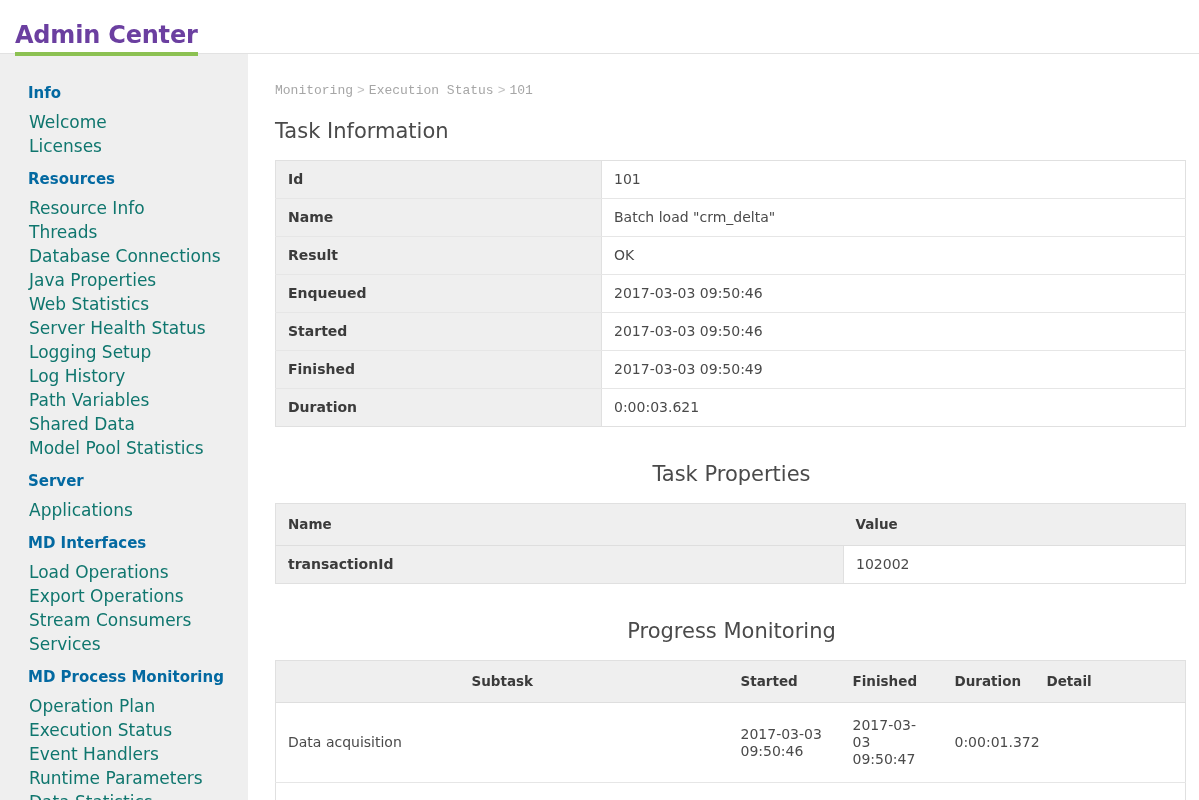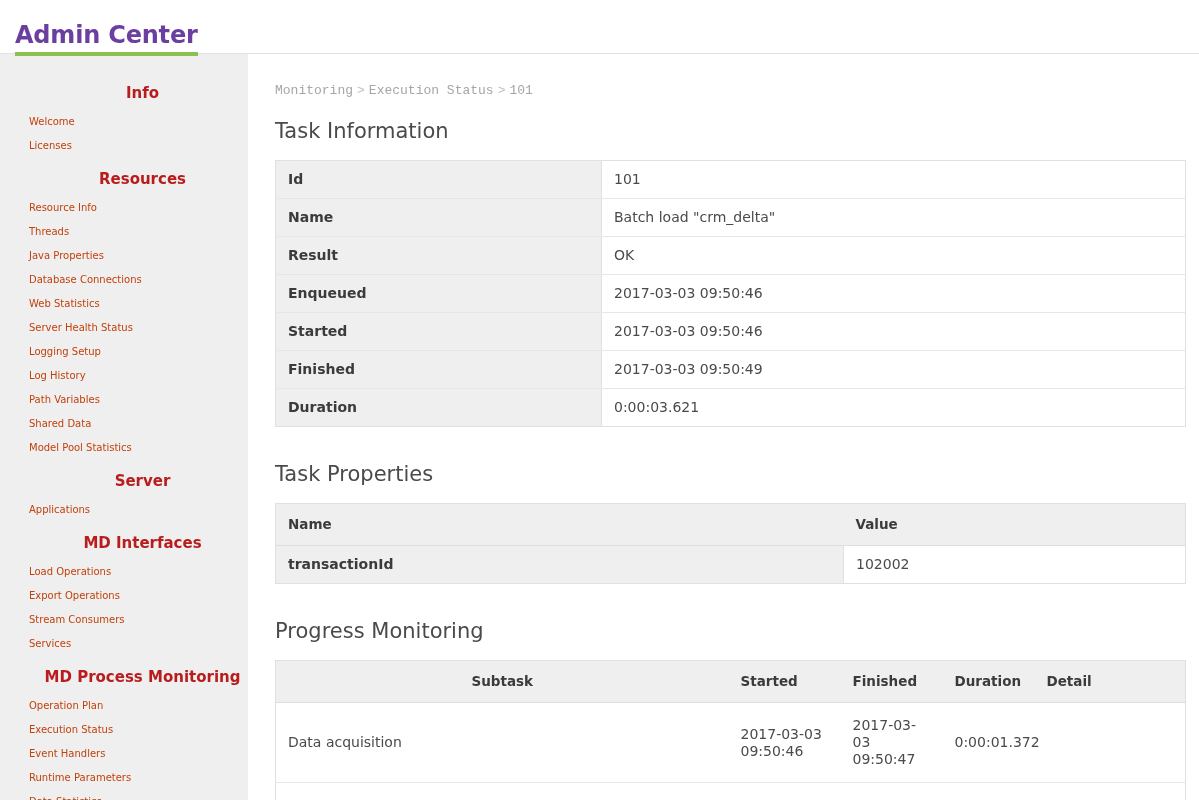--- a/index.html
+++ b/index.html
@@ -42,28 +42,27 @@
     width: 248px;
     min-width: 248px;
     background: #efefef;
     padding: 28px 0 0 0;
     overflow: hidden;
   }
   .nav-group { margin-bottom: 10px; }
   .nav-heading {
     font-size: 15px;
     font-weight: bold;
-    color: #b91c1c;
-    padding: 0 0 6px 37px;
+    color: #0369a1;
+    padding: 0 0 6px 28px;
     line-height: 22px;
-    text-align: center;
   }
   .nav-item {
-    font-size: 10px;
-    color: #c2410c;
+    font-size: 17px;
+    color: #0f766e;
     padding: 0 0 0 29px;
     line-height: 24px;
     cursor: pointer;
     white-space: nowrap;
   }
 
   
   .content {
     flex: 1;
     background: #ffffff;
@@ -80,21 +79,21 @@
   .breadcrumb .crumb { color: #a6a6a6; cursor: pointer; }
   .breadcrumb .sep { color: #c0c0c0; margin: 0 4px; }
 
   h2.section-title {
     font-size: 21px;
     font-weight: normal;
     color: #4a4a4a;
     margin: 0 0 16px 0;
     line-height: 26px;
   }
-  h2.section-title.spaced { margin-top: 34px; }
+  h2.section-title.spaced { margin-top: 34px; text-align: center; }
 
   
   table.grid {
     border-collapse: collapse;
     width: 911px;
     table-layout: fixed;
     border: 1px solid #e0e0e0;
   }
   table.grid td, table.grid th {
     border-bottom: 1px solid #e6e6e6;
@@ -162,22 +161,22 @@
   <nav class="sidebar" id="sidebar">
       <div class="nav-group">
         <div class="nav-heading">Info</div>
         <div class="nav-item">Welcome</div>
         <div class="nav-item">Licenses</div>
       </div>
       <div class="nav-group">
         <div class="nav-heading">Resources</div>
         <div class="nav-item">Resource Info</div>
         <div class="nav-item">Threads</div>
+        <div class="nav-item">Database Connections</div>
         <div class="nav-item">Java Properties</div>
-        <div class="nav-item">Database Connections</div>
         <div class="nav-item">Web Statistics</div>
         <div class="nav-item">Server Health Status</div>
         <div class="nav-item">Logging Setup</div>
         <div class="nav-item">Log History</div>
         <div class="nav-item">Path Variables</div>
         <div class="nav-item">Shared Data</div>
         <div class="nav-item">Model Pool Statistics</div>
       </div>
       <div class="nav-group">
         <div class="nav-heading">Server</div>

